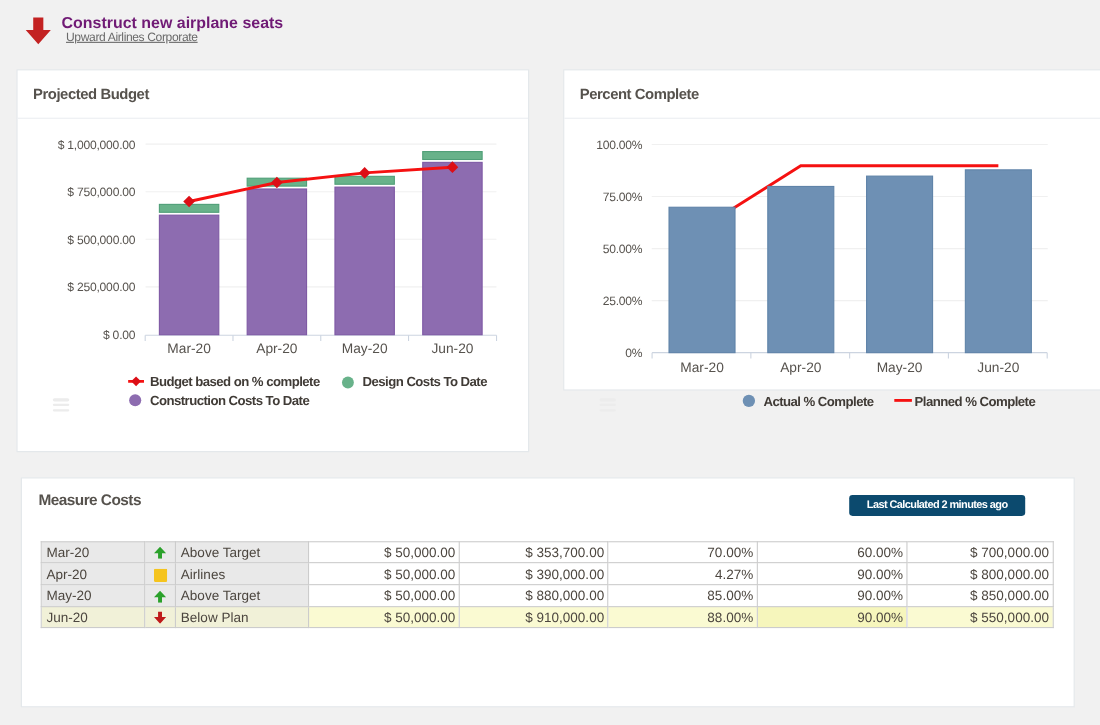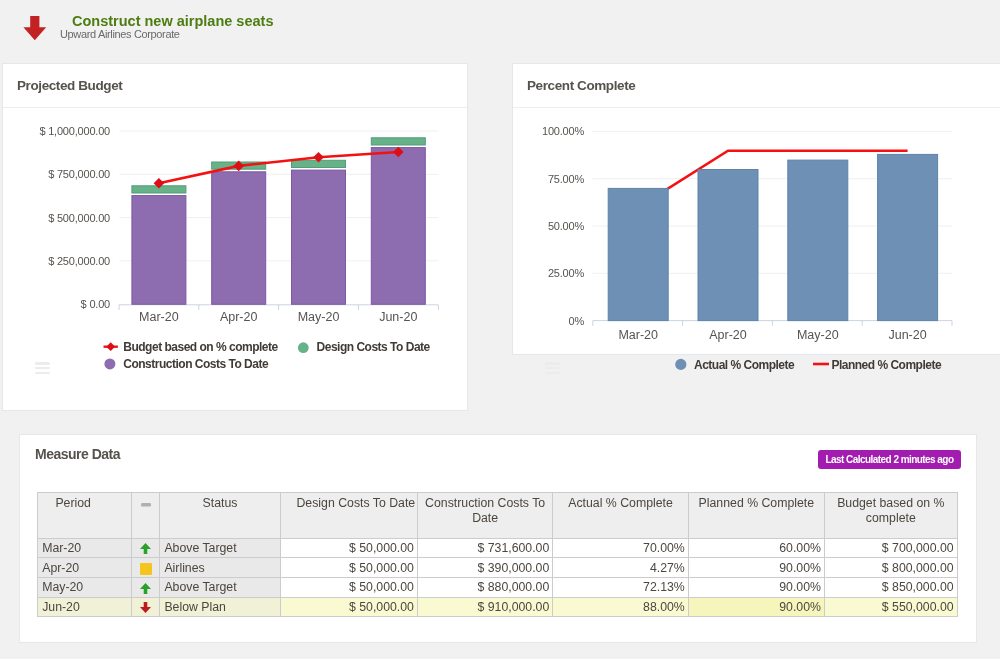--- a/index.html
+++ b/index.html
@@ -24,24 +24,24 @@
   #mtable th:nth-child(5), #mtable th:nth-child(8){white-space:normal;}
   #mtable tr.hrow th:nth-child(1){padding-right:25px;}
   #mtable tr.hrow th:nth-child(4){padding-left:14px;padding-right:0;}
 </style>
 </head>
 <body>
 
 <svg style="position:absolute;left:22px;top:14px" width="26" height="28" viewBox="0 0 26 28">
   <path d="M8.2 2 L17.4 2 L17.4 13.2 L24.2 13.2 L12.8 26.2 L1.4 13.2 L8.2 13.2 Z" fill="#c32222"></path>
 </svg>
-<div style="position:absolute;left:72px;top:13px;font-size:14.5px;font-weight:bold;color:#4d7c0f;line-height:17px;">Construct new airplane seats</div>
-<div style="position:absolute;left:60px;top:27.5px;font-size:11px;color:#6a6a6a;letter-spacing:-0.35px;">Upward Airlines Corporate</div>
-
-<div class="card" id="leftcard" style="left:3px;top:64px;width:464px;height:346px;">
+<div style="position:absolute;left:56px;top:13px;font-size:14.5px;font-weight:bold;color:#701a75;line-height:17px;">Construct new airplane seats</div>
+<div style="position:absolute;left:60px;top:27.5px;font-size:11px;color:#6a6a6a;letter-spacing:-0.35px;text-decoration:underline;">Upward Airlines Corporate</div>
+
+<div class="card" id="leftcard" style="left:16px;top:64px;width:464px;height:346px;">
   <div class="cardhead"></div>
   <div class="cardtitle">Projected Budget</div>
   <svg width="464" height="346" viewBox="0 0 464 346" style="position:absolute;left:0;top:0;">
 
     <g stroke="#f0f0f0" stroke-width="1">
       <line x1="116.3" y1="67" x2="435.3" y2="67"></line>
       <line x1="116.3" y1="110.3" x2="435.3" y2="110.3"></line>
       <line x1="116.3" y1="153.5" x2="435.3" y2="153.5"></line>
       <line x1="116.3" y1="196.8" x2="435.3" y2="196.8"></line>
     </g>
@@ -159,54 +159,42 @@
     </g>
   </svg>
   <div class="burger" style="left:32px;top:298px;">
       <div></div>
       <div></div>
       <div></div>
     </div>
 </div>
 
 <div class="card" id="bottomcard" style="left:20px;top:434.7px;width:956px;height:207.6px;">
-  <div style="position:absolute;left:15px;top:11px;font-size:14px;font-weight:bold;color:#56524d;letter-spacing:-0.5px;">Measure Data</div>
-  <div style="position:absolute;left:798px;top:15px;width:143px;height:19px;background:#a21caf;border-radius:3px;color:#fff;font-size:10px;font-weight:bold;text-align:center;line-height:19px;letter-spacing:-0.55px;">Last Calculated 2 minutes ago</div>
+  <div style="position:absolute;left:15px;top:11px;font-size:14px;font-weight:bold;color:#56524d;letter-spacing:-0.5px;">Measure Costs</div>
+  <div style="position:absolute;left:752px;top:15px;width:160px;height:19px;background:#0c4a6e;border-radius:3px;color:#fff;font-size:10px;font-weight:bold;text-align:center;line-height:19px;letter-spacing:-0.55px;">Last Calculated 2 minutes ago</div>
   <table id="mtable" cellspacing="0">
     <colgroup>
       <col style="width:94px">
         <col style="width:28.2px">
         <col style="width:120.3px">
         <col style="width:137.3px">
       <col style="width:135.3px">
         <col style="width:135.5px">
         <col style="width:136.2px">
         <col style="width:132.7px">
     </colgroup>
     <tbody>
-        <tr class="hrow">
-      <th>Period</th>
-      <th><svg width="10" height="4" viewBox="0 0 10 4" style="margin-top:4px">
-              <rect x="0" y="0" width="10" height="3.4" rx="1.2" fill="#b0b0b0"></rect>
-            </svg></th>
-      <th>Status</th>
-      <th>Design Costs To Date</th>
-      <th>Construction Costs To Date</th>
-      <th>Actual % Complete</th>
-      <th>Planned % Complete</th>
-      <th>Budget based on % complete</th>
-    </tr>
     <tr>
       <td class="g">Mar-20</td>
       <td class="g i"><svg width="11" height="11" viewBox="0 0 11 11">
               <path d="M5.5 0 L11 6 L7.3 6 L7.3 11 L3.7 11 L3.7 6 L0 6 Z" fill="#2ba12b"></path>
             </svg></td>
       <td class="g">Above Target</td>
       <td class="r">$ 50,000.00</td>
-      <td class="r">$ 731,600.00</td>
+      <td class="r">$ 353,700.00</td>
       <td class="r">70.00%</td>
       <td class="r">60.00%</td>
       <td class="r">$ 700,000.00</td>
     </tr>
     <tr>
       <td class="g">Apr-20</td>
       <td class="g i"><svg width="12" height="12" viewBox="0 0 12 12">
               <rect x="0" y="0" width="12" height="12" rx="1" fill="#f5c41e"></rect>
             </svg></td>
       <td class="g">Airlines</td>
@@ -217,21 +205,21 @@
       <td class="r">$ 800,000.00</td>
     </tr>
     <tr>
       <td class="g">May-20</td>
       <td class="g i"><svg width="11" height="11" viewBox="0 0 11 11">
               <path d="M5.5 0 L11 6 L7.3 6 L7.3 11 L3.7 11 L3.7 6 L0 6 Z" fill="#2ba12b"></path>
             </svg></td>
       <td class="g">Above Target</td>
       <td class="r">$ 50,000.00</td>
       <td class="r">$ 880,000.00</td>
-      <td class="r">72.13%</td>
+      <td class="r">85.00%</td>
       <td class="r">90.00%</td>
       <td class="r">$ 850,000.00</td>
     </tr>
     <tr class="yrow">
       <td class="gy">Jun-20</td>
       <td class="gy i"><svg width="11" height="11" viewBox="0 0 11 11">
               <path d="M5.5 11 L11 5 L7.3 5 L7.3 0 L3.7 0 L3.7 5 L0 5 Z" fill="#bf1b1b"></path>
             </svg></td>
       <td class="gy">Below Plan</td>
       <td class="y">$ 50,000.00</td>

